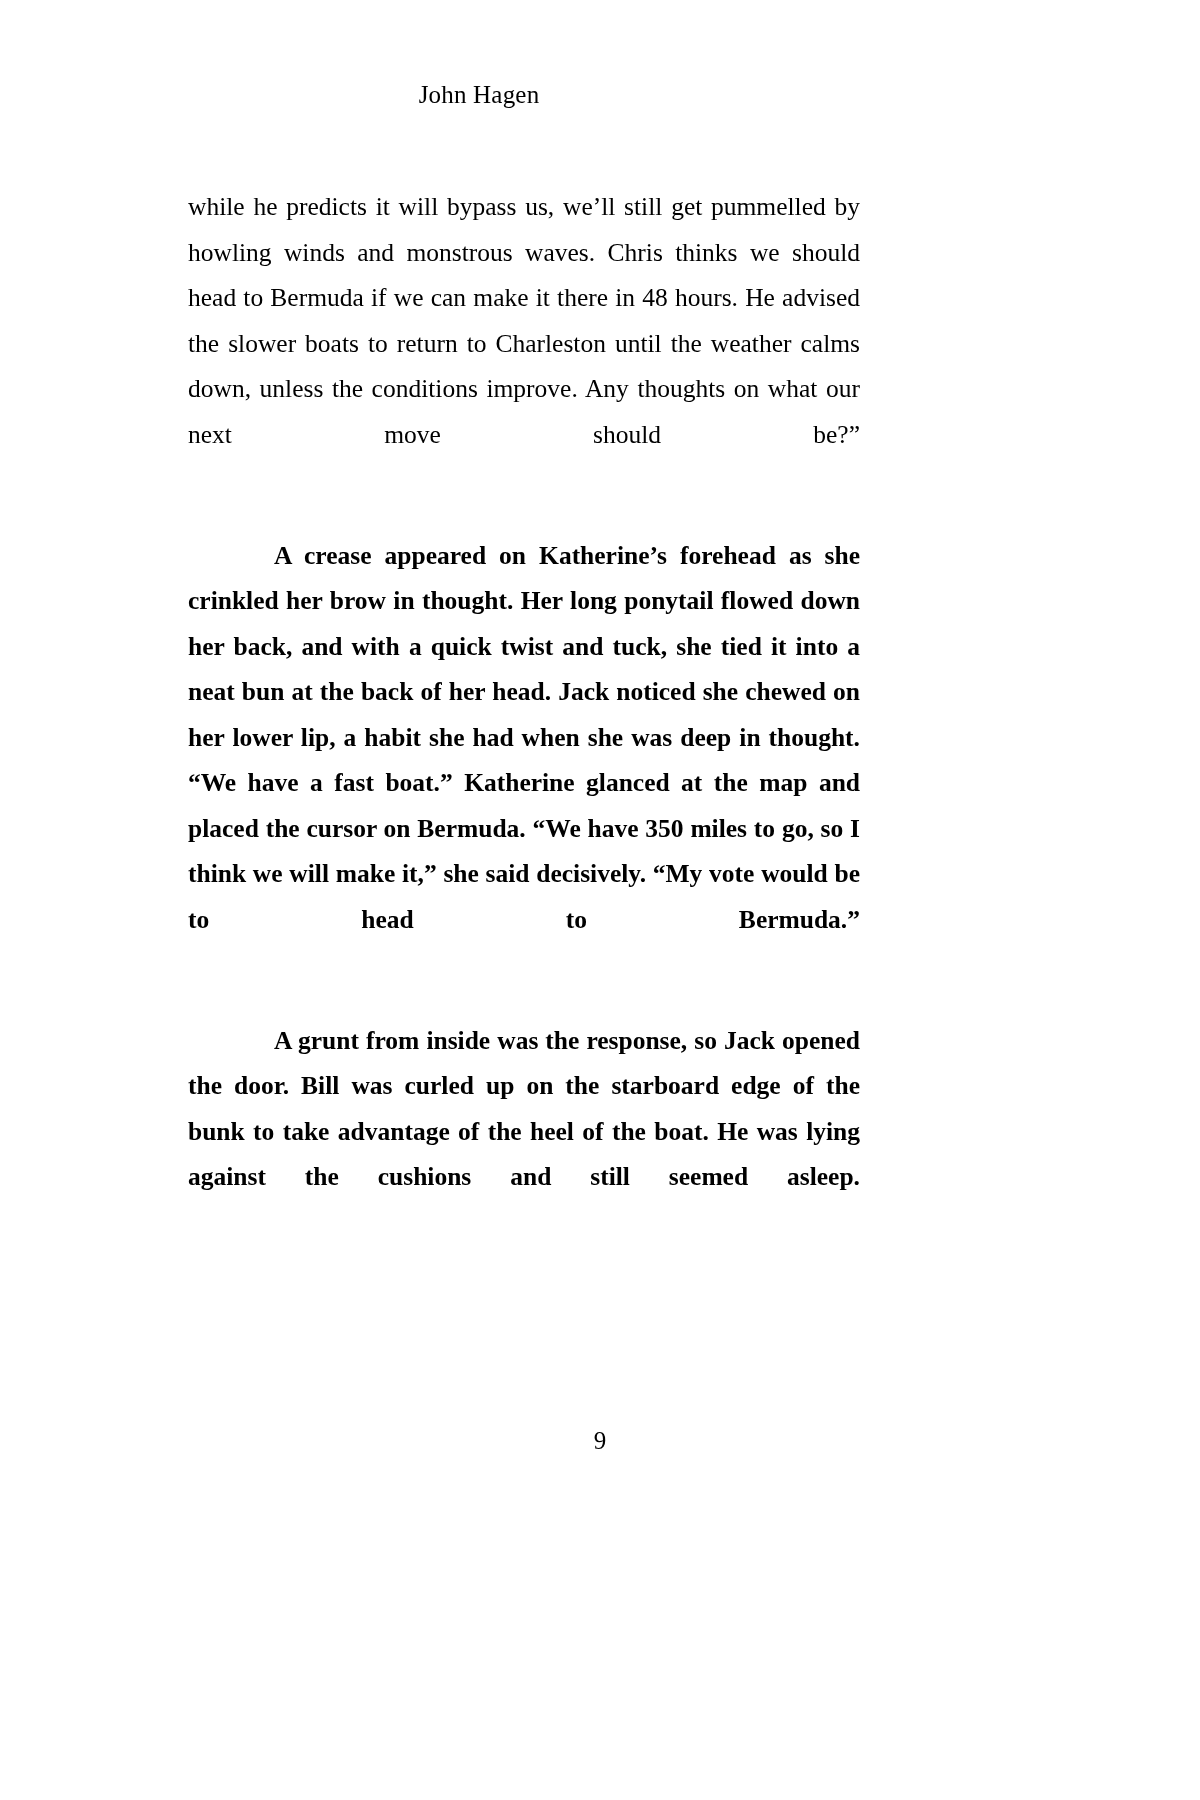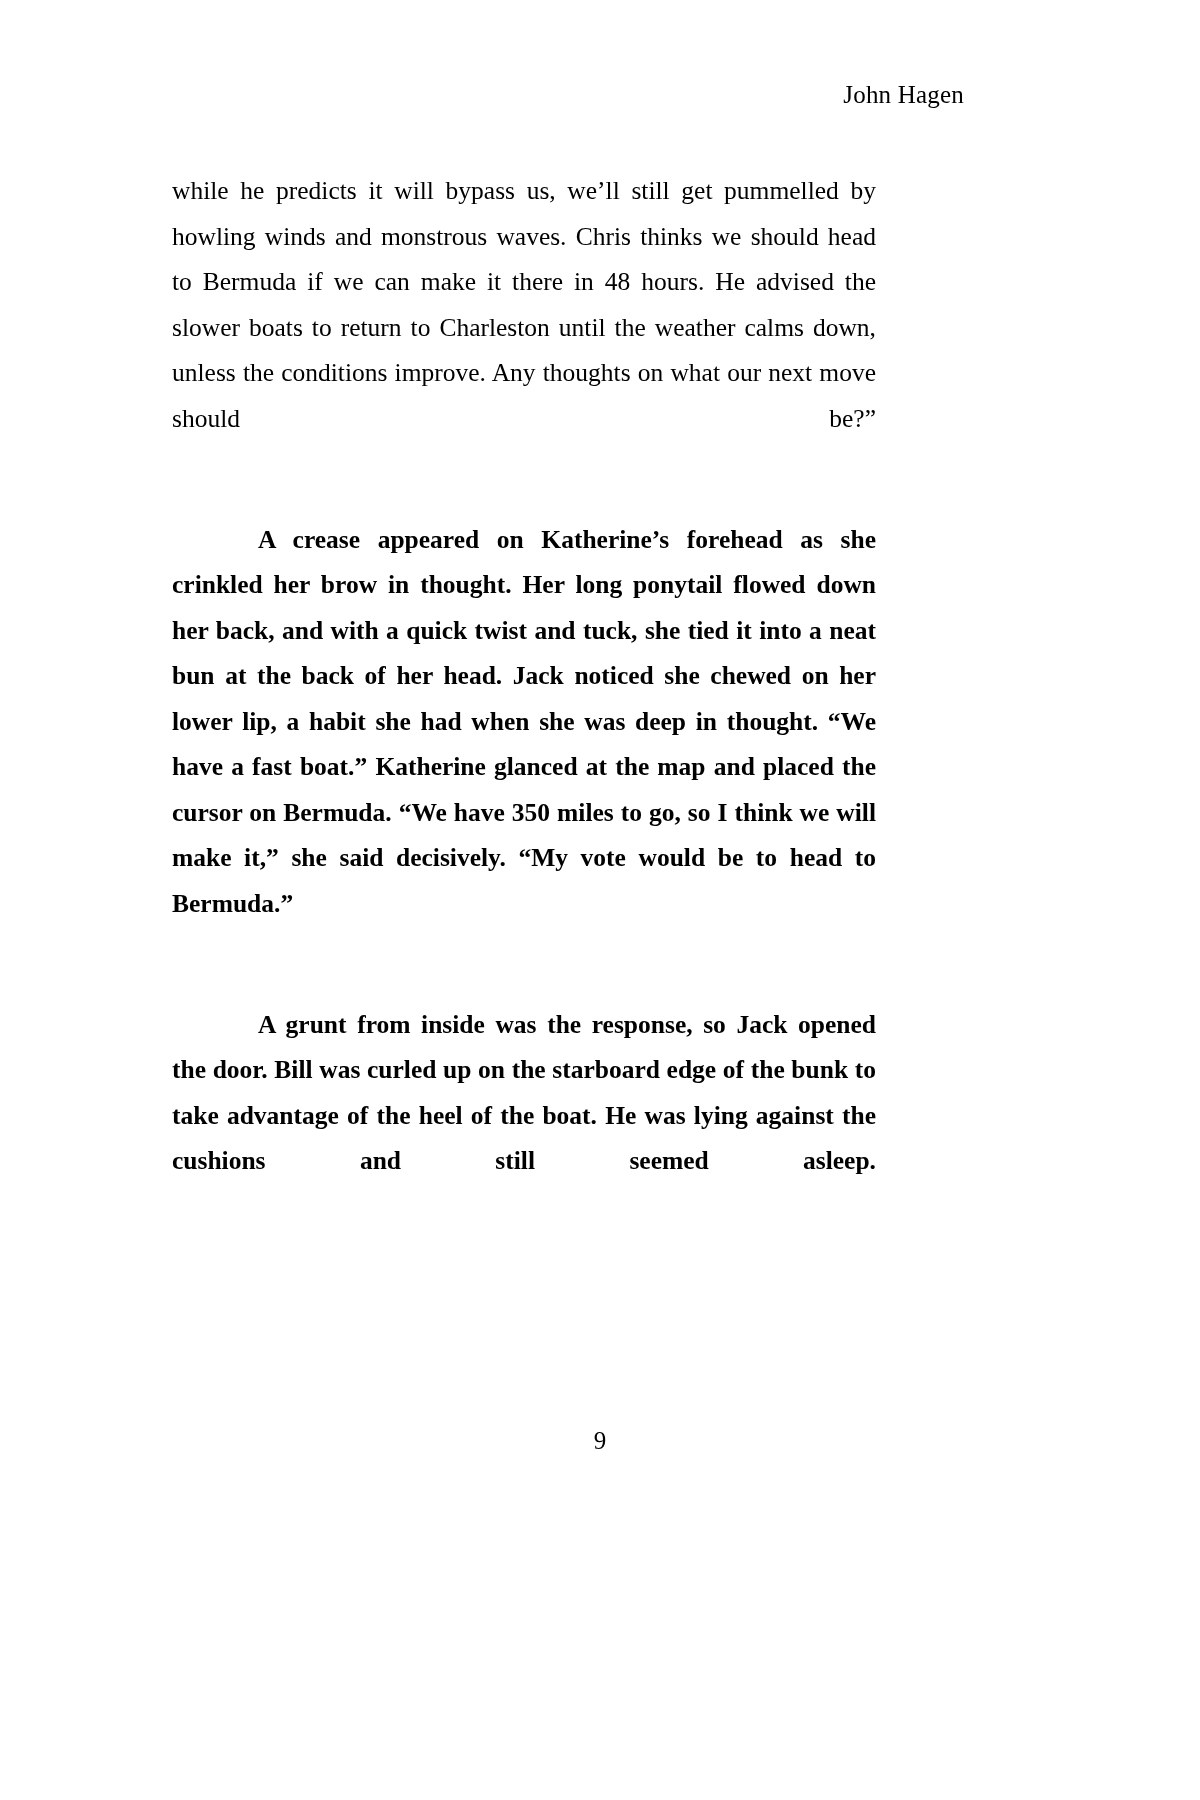--- a/index.html
+++ b/index.html
@@ -22,38 +22,38 @@
     height: 1800px;
     background: #ffffff;
     box-sizing: border-box;
     overflow: hidden;
   }
 
   
   .running-head {
     position: absolute;
     top: 82px;
-    left: 12px;
+    left: 3px;
     width: 952px;
-    text-align: right;
+    text-align: center;
     font-size: 25px;
     line-height: 1;
     letter-spacing: 0.2px;
   }
 
   
   .text-block {
     position: absolute;
     top: 168px;
     left: 172px;
     width: 704px;
   }
 
   .para {
-    margin: 0;
+    margin: 16px;
     font-size: 25.5px;
     line-height: 45.5px;
     text-align: justify;
     text-justify: inter-word;
     text-indent: 0;
     hyphens: none;
     -webkit-hyphens: none;
   }
 
   .para.indent {

